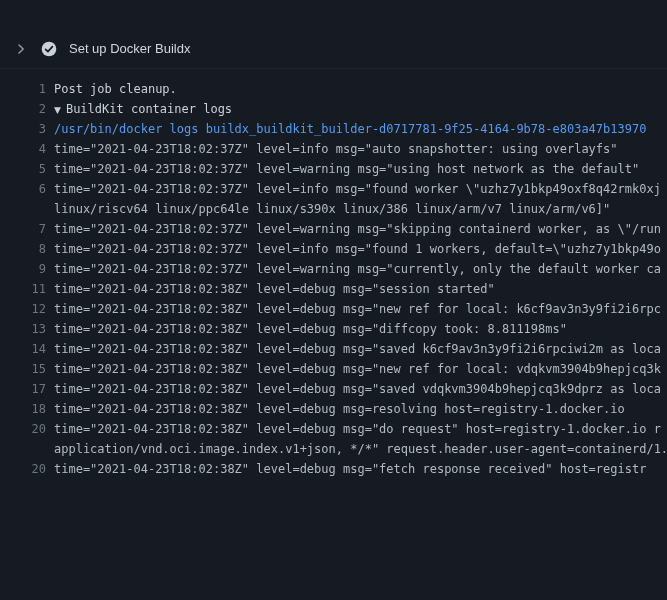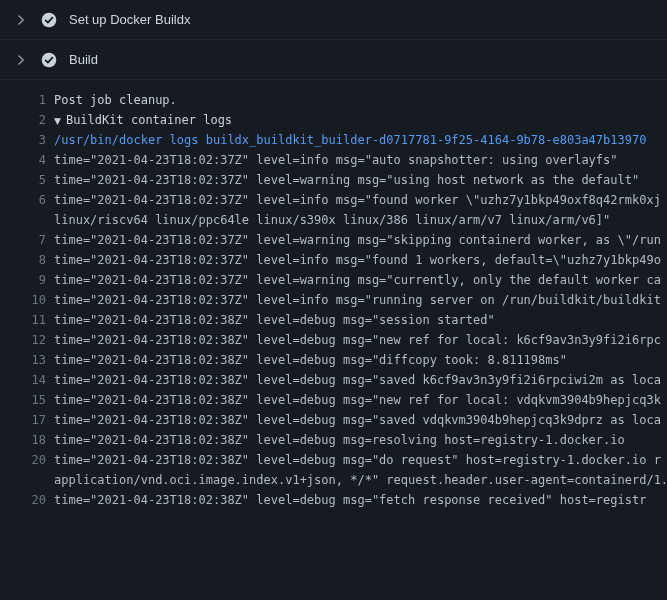--- a/index.html
+++ b/index.html
@@ -12,20 +12,21 @@
   html,body{margin:0;padding:0}
   body{
     width:667px;height:600px;overflow:hidden;
     background:var(--bg);
     font-family:"Liberation Sans",sans-serif;
   }
   .step-row{
     display:flex;align-items:center;height:40px;
     padding:0 7px 0 14px;border-bottom:1px solid var(--border);
     cursor:pointer;
+    margin-top:29px;
   }
   .step-row.expanded{background:var(--expanded-bg)}
   .chevron-wrap{
     width:14px;height:14px;display:flex;align-items:center;justify-content:center;
     color:var(--muted);margin-right:13px;flex:none;
   }
   .chevron{display:block;transition:transform .1s}
   .step-row.expanded .chevron{transform:rotate(90deg)}
   .check-wrap{display:flex;margin-right:12px;flex:none}
   .cc{fill:var(--check-circle)}
@@ -65,34 +66,20 @@
       </svg>
     </span>
     <span class="check-wrap">
       <svg width="16" height="16" viewBox="0 0 16 16">
         <circle class="cc" cx="8" cy="8" r="7.3"></circle>
         <path class="ck" d="M4.6 8.3l2.3 2.3 4.5-5" stroke-width="1.7" stroke-linecap="round" stroke-linejoin="round"></path>
       </svg>
     </span>
     <span class="step-label">Set up Docker Buildx</span>
   </div>
-      <div class="step-row">
-    <span class="chevron-wrap">
-      <svg class="chevron" width="12" height="12" viewBox="0 0 12 12">
-        <path d="M4 2l4.2 4L4 10" fill="none" stroke="currentColor" stroke-width="1.6" stroke-linecap="round" stroke-linejoin="round"></path>
-      </svg>
-    </span>
-    <span class="check-wrap">
-      <svg width="16" height="16" viewBox="0 0 16 16">
-        <circle class="cc" cx="8" cy="8" r="7.3"></circle>
-        <path class="ck" d="M4.6 8.3l2.3 2.3 4.5-5" stroke-width="1.7" stroke-linecap="round" stroke-linejoin="round"></path>
-      </svg>
-    </span>
-    <span class="step-label">Build</span>
-  </div>
     </div>
   <div class="log-area">
     <div>
         <div class="log-row t-plain">
     <span class="log-num">1</span>
     <span class="log-text">Post job cleanup.</span>
   </div>
         <div class="log-row t-group">
     <span class="log-num">2</span>
     <span class="log-text"><span class="tri">▼</span>BuildKit container logs</span>
@@ -121,24 +108,20 @@
     <span class="log-num">7</span>
     <span class="log-text">time="2021-04-23T18:02:37Z" level=warning msg="skipping containerd worker, as \"/run</span>
   </div>
         <div class="log-row t-log">
     <span class="log-num">8</span>
     <span class="log-text">time="2021-04-23T18:02:37Z" level=info msg="found 1 workers, default=\"uzhz7y1bkp49o</span>
   </div>
         <div class="log-row t-log">
     <span class="log-num">9</span>
     <span class="log-text">time="2021-04-23T18:02:37Z" level=warning msg="currently, only the default worker ca</span>
-  </div>
-        <div class="log-row t-log">
-    <span class="log-num">10</span>
-    <span class="log-text">time="2021-04-23T18:02:37Z" level=info msg="running server on /run/buildkit/buildkit</span>
   </div>
         <div class="log-row t-log">
     <span class="log-num">11</span>
     <span class="log-text">time="2021-04-23T18:02:38Z" level=debug msg="session started"</span>
   </div>
         <div class="log-row t-log">
     <span class="log-num">12</span>
     <span class="log-text">time="2021-04-23T18:02:38Z" level=debug msg="new ref for local: k6cf9av3n3y9fi2i6rpc</span>
   </div>
         <div class="log-row t-log">

